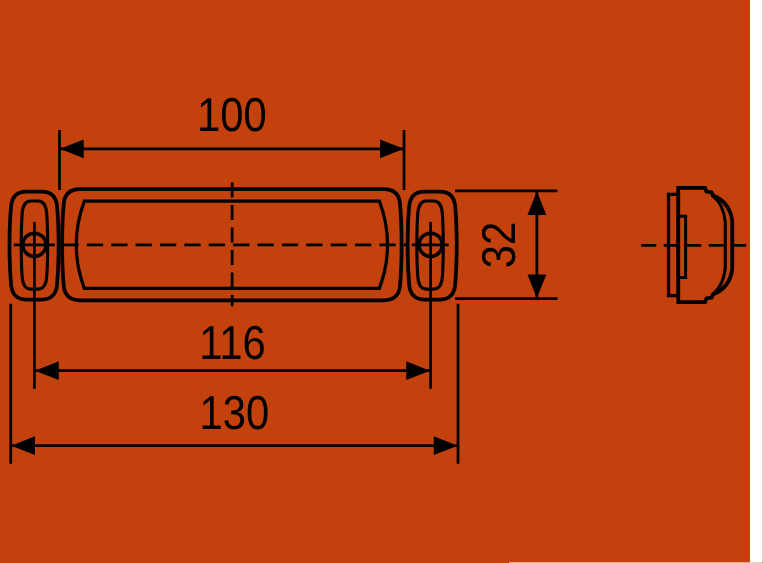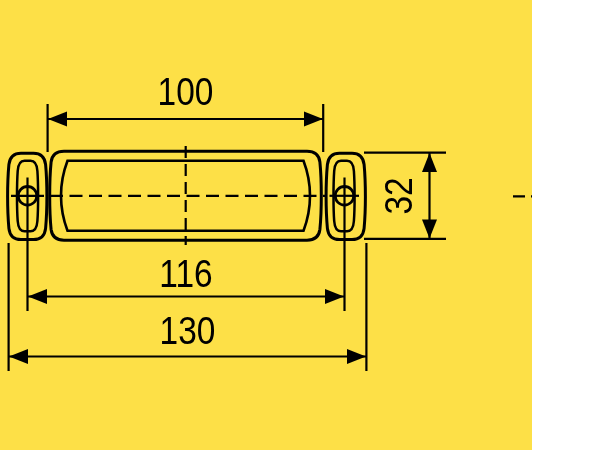--- a/index.html
+++ b/index.html
@@ -1,19 +1,19 @@
 <!DOCTYPE html>
 <html><head>
 <meta charset="utf-8">
 <style>
   html,body{margin:0;padding:0;background:#fff;}
   .stage{
     position:relative;
-    width:532px;height:450px;
-    background:#fde047;
+    width:600px;height:450px;
+    background:#c2410c;
     font-family:"Liberation Sans", sans-serif;
     overflow:hidden;
   }
   svg{display:block;}
   .ln{stroke:currentColor;fill:none;}
   .w3{stroke-width:3;}
   .w26{stroke-width:2.6;}
   .w25{stroke-width:2.5;}
   .w22{stroke-width:2.2;}
   .dash{stroke-dasharray:13 6.5;}

